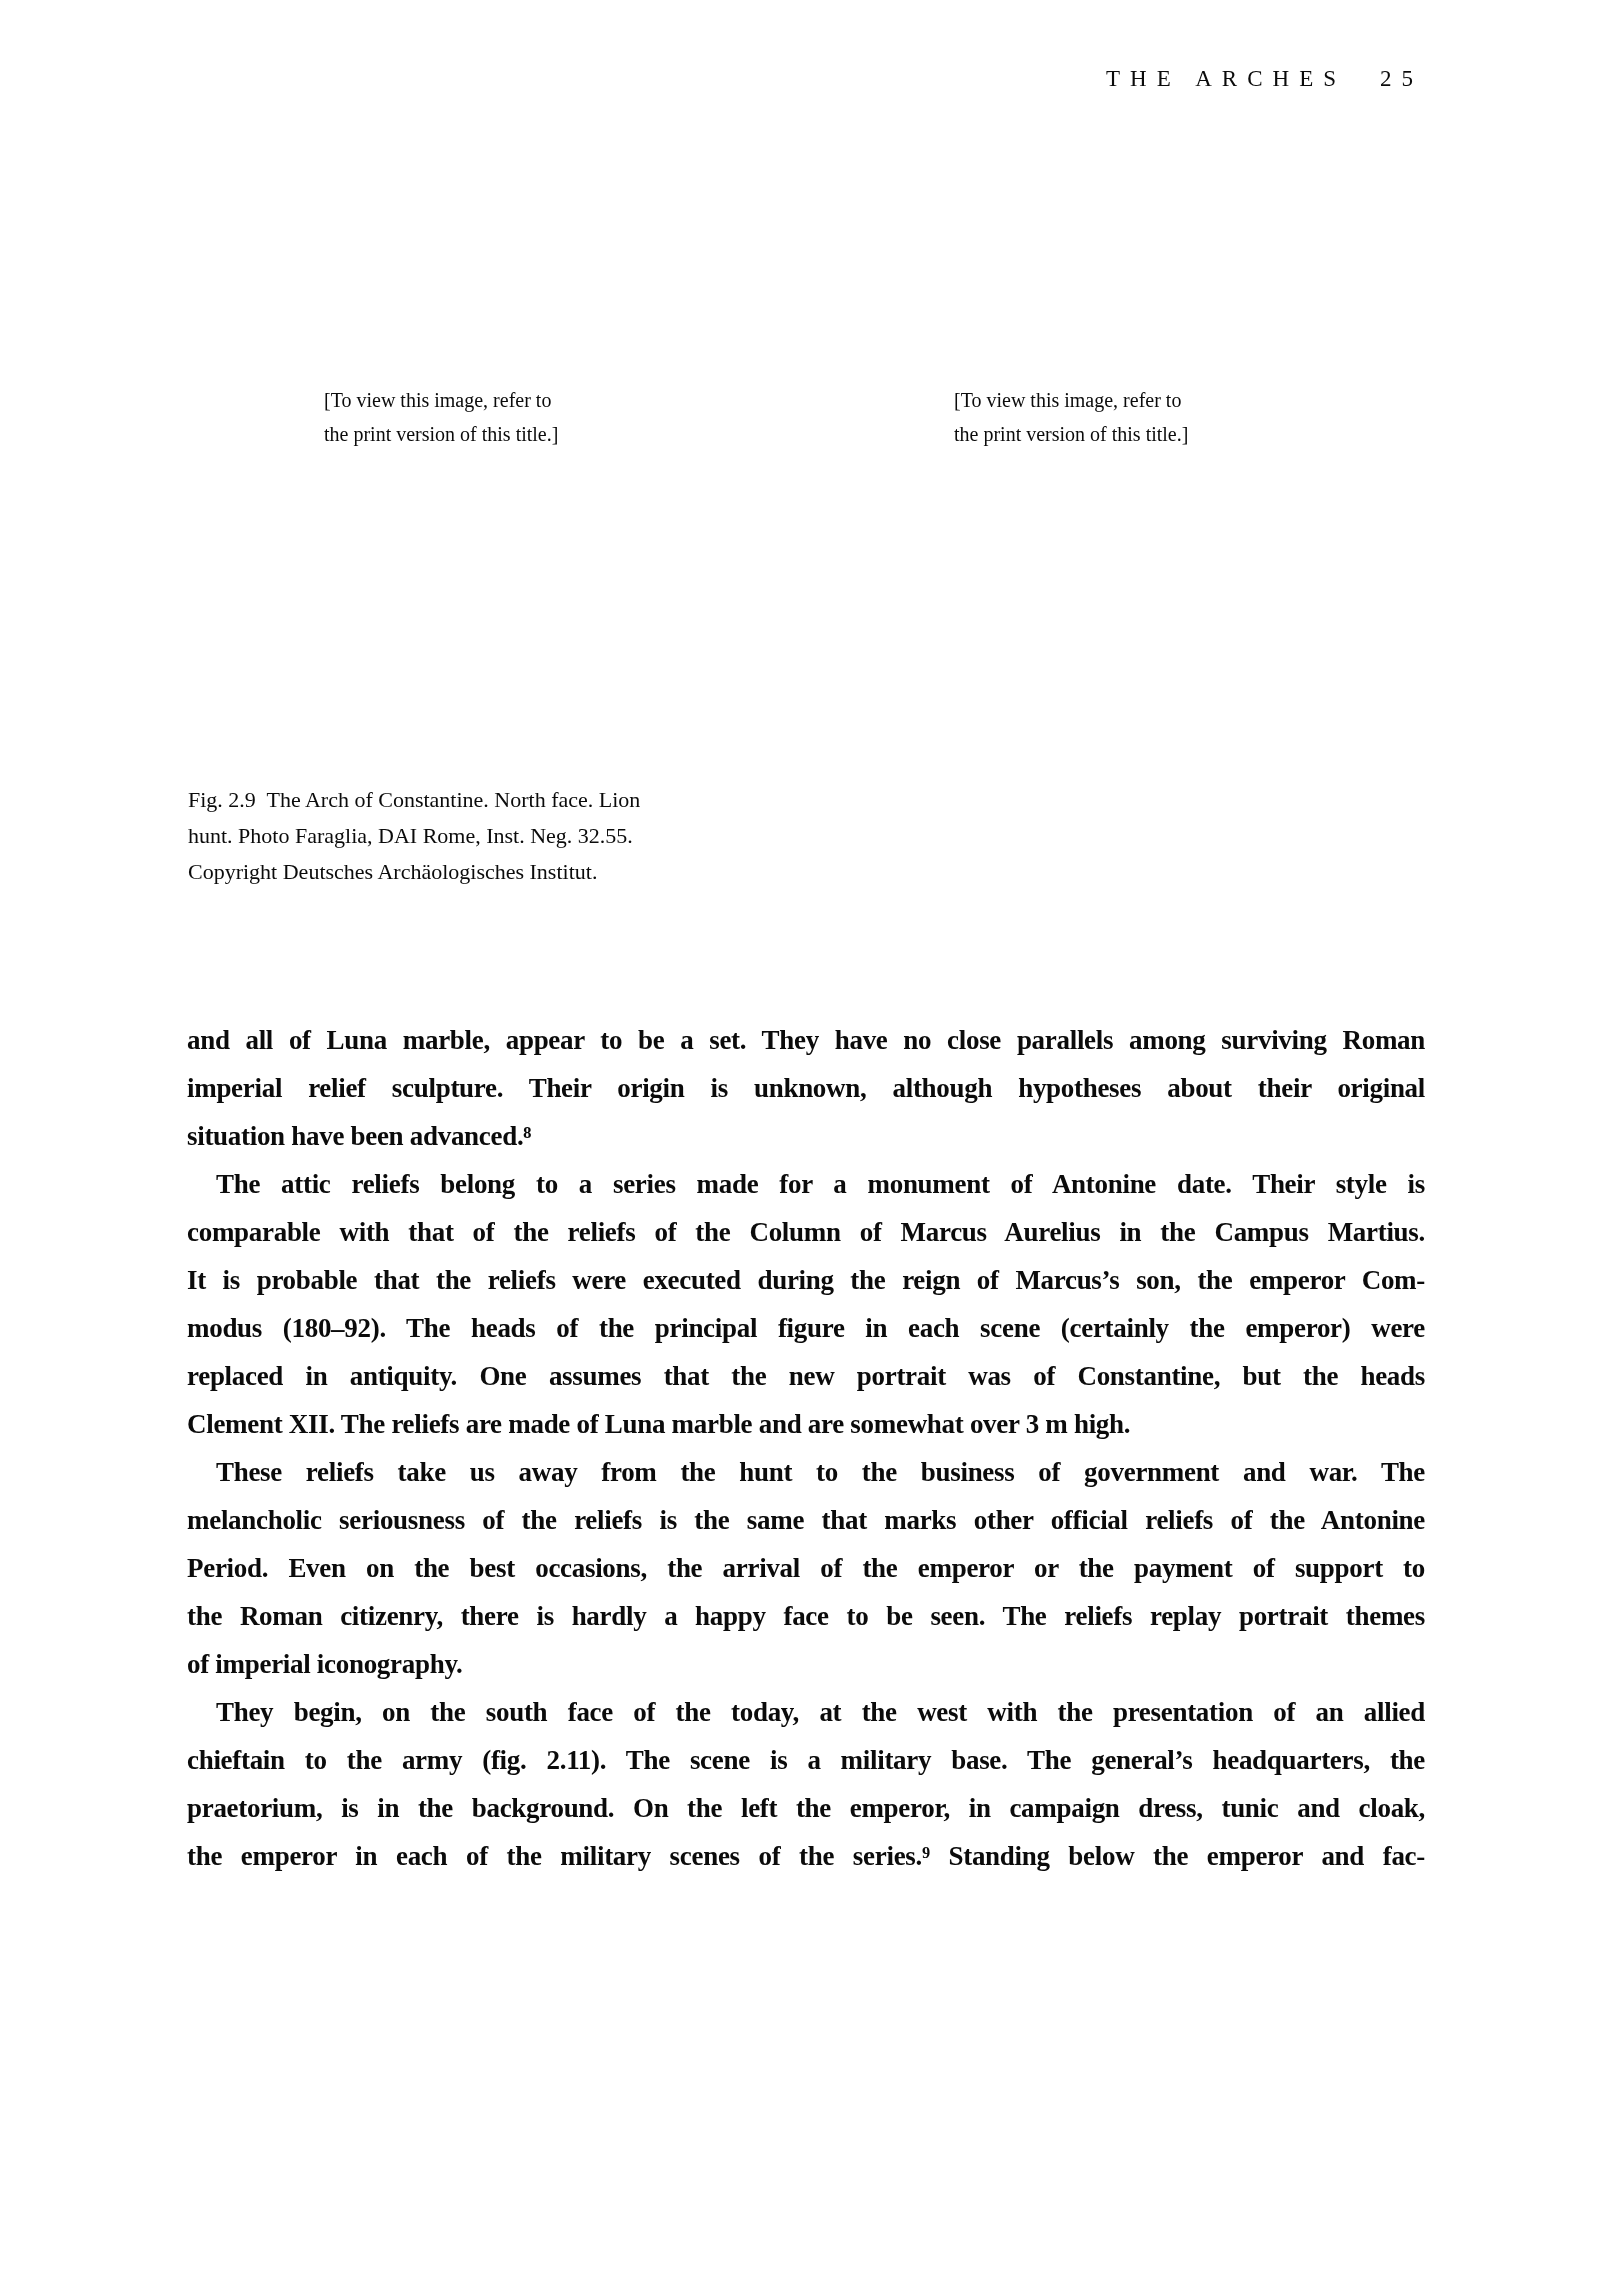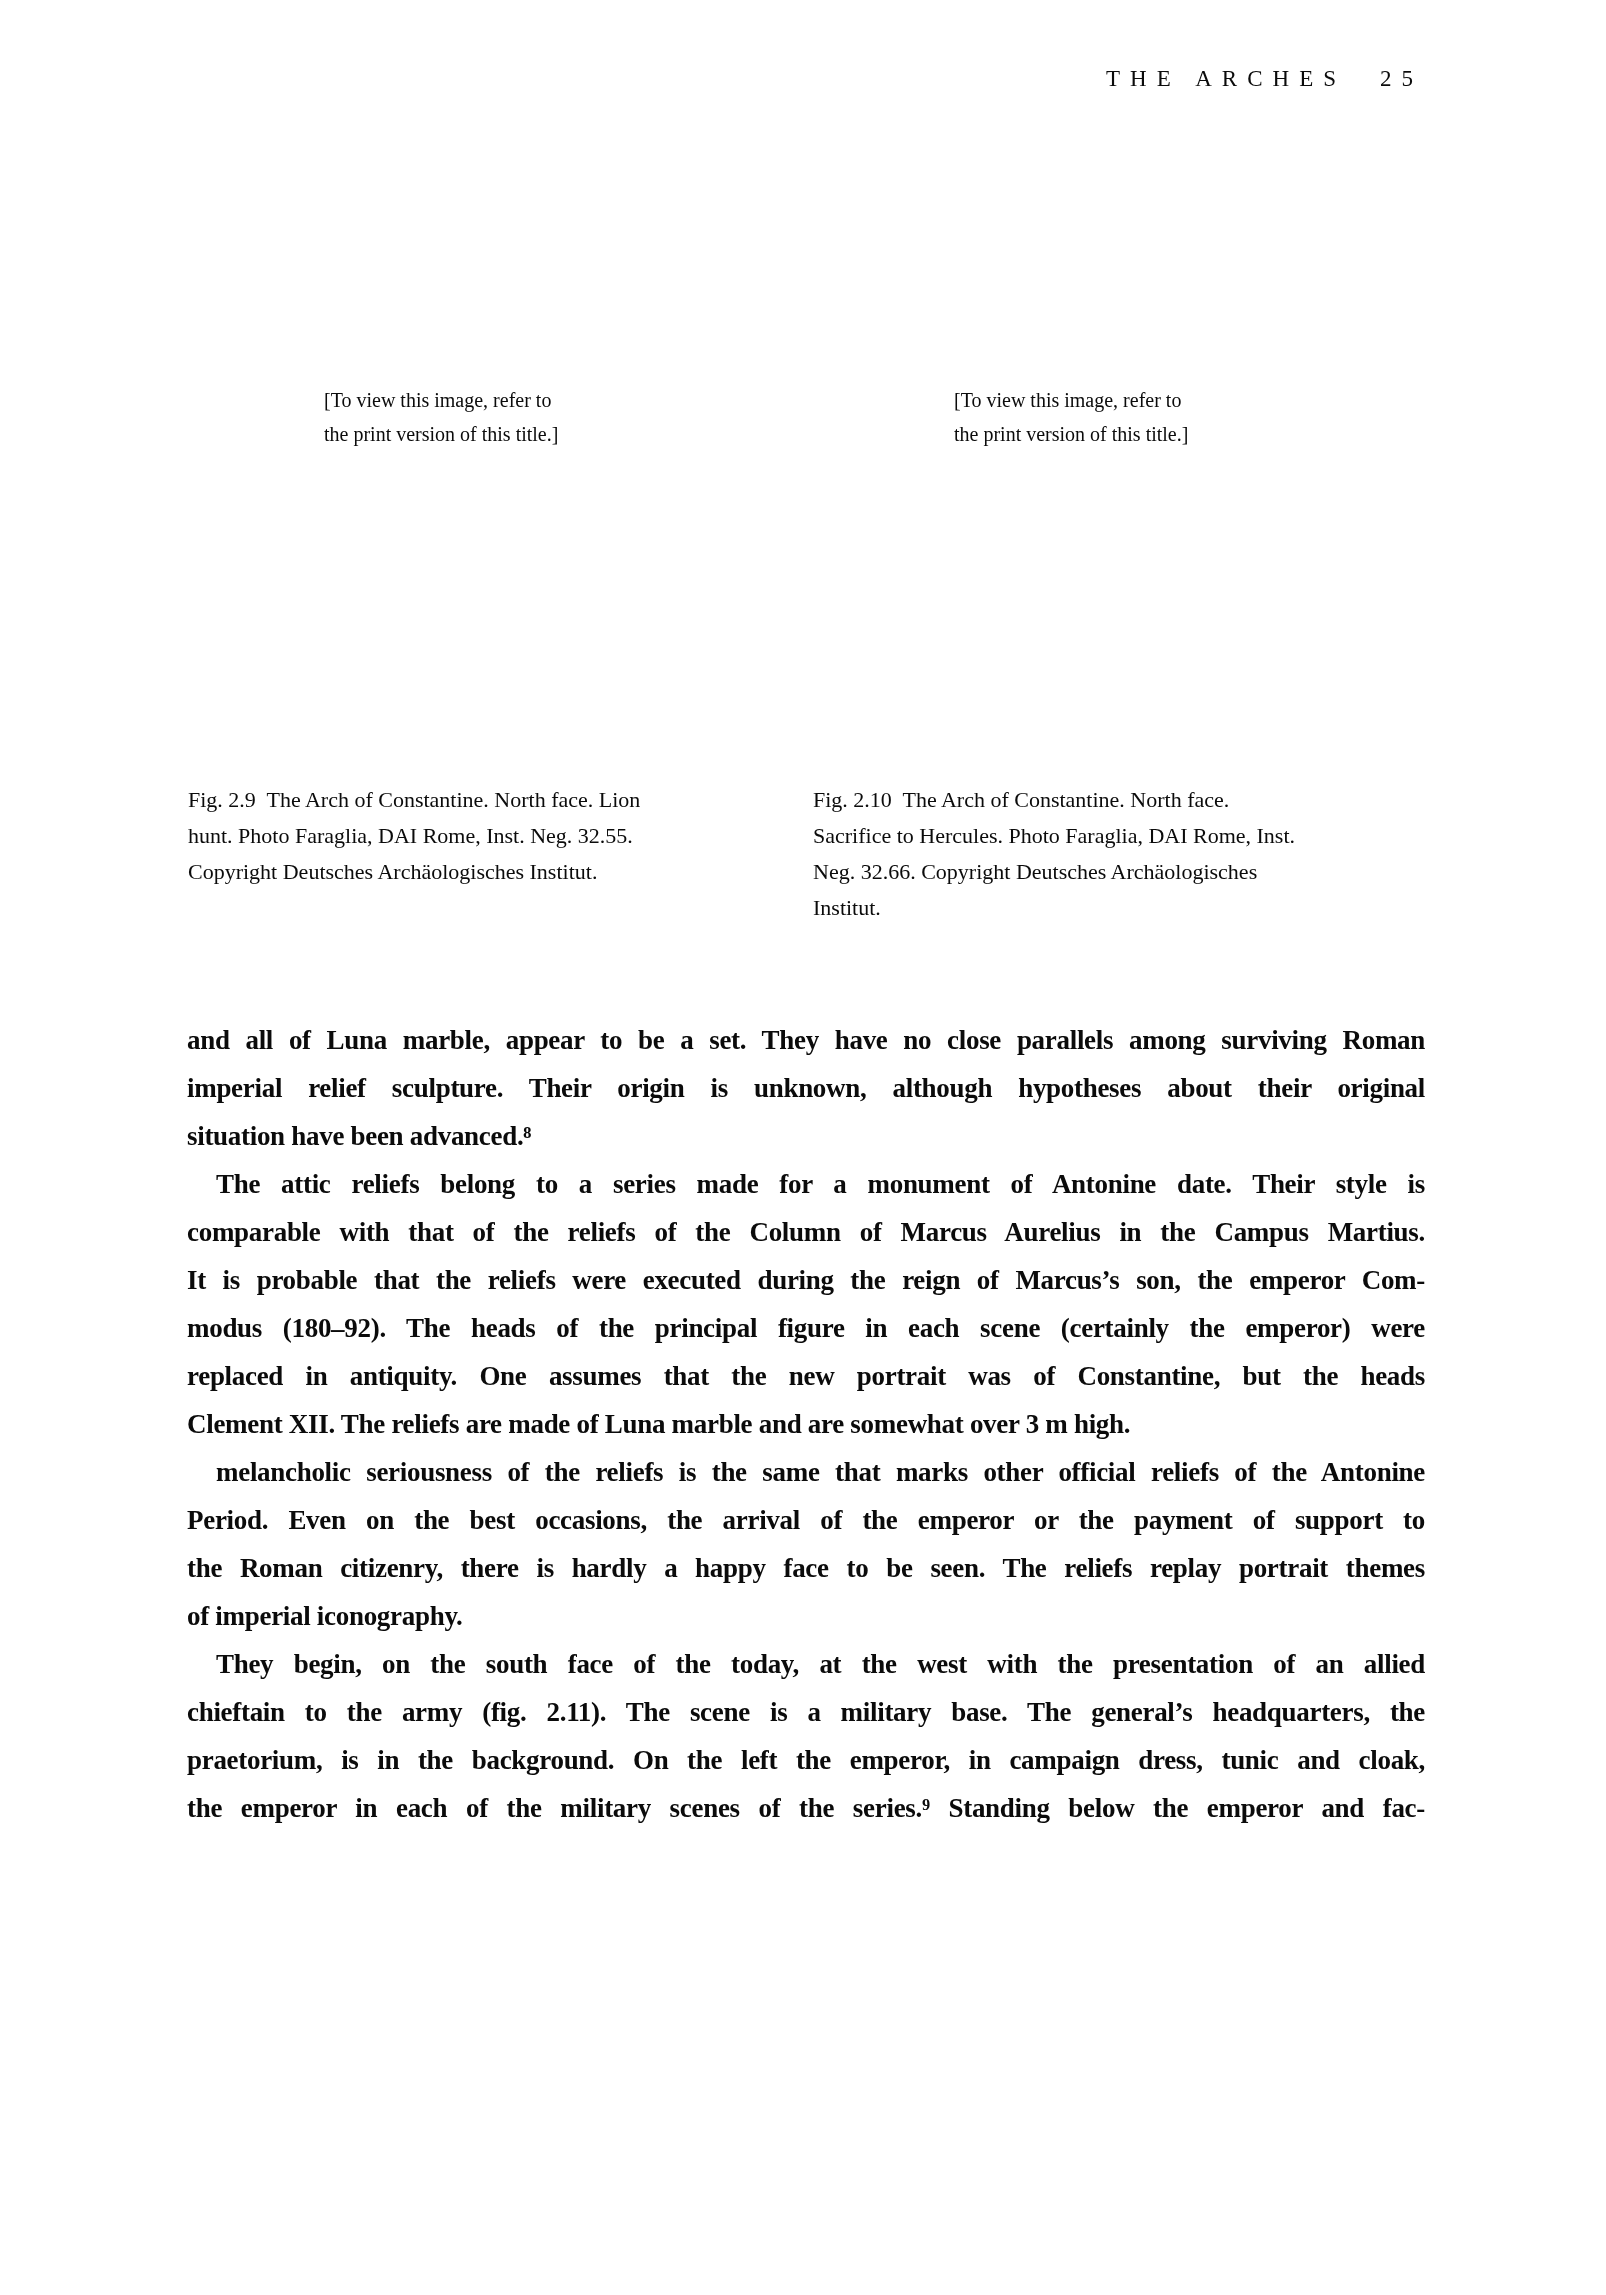--- a/index.html
+++ b/index.html
@@ -85,42 +85,37 @@
       <div class="tline">[To view this image, refer to</div>
       <div class="tline">the print version of this title.]</div>
     </div>
 
   <div class="caption" id="cap1">
       <div class="tline">Fig. 2.9  The Arch of Constantine. North face. Lion</div>
       <div class="tline">hunt. Photo Faraglia, DAI Rome, Inst. Neg. 32.55.</div>
       <div class="tline">Copyright Deutsches Archäologisches Institut.</div>
     </div>
 
-  <div class="caption" id="cap2">
-      <div class="tline">Fig. 2.10  The Arch of Constantine. North face.</div>
-      <div class="tline">Sacrifice to Hercules. Photo Faraglia, DAI Rome, Inst.</div>
-      <div class="tline">Neg. 32.66. Copyright Deutsches Archäologisches</div>
-      <div class="tline">Institut.</div>
-    </div>
 
   <div class="bodytext">
       <div class="para">
         <div class="tline">and all of Luna marble, appear to be a set. They have no close parallels among surviving Roman</div>
         <div class="tline">imperial relief sculpture. Their origin is unknown, although hypotheses about their original</div>
         <div class="tline last">situation have been advanced.⁸</div>
       </div>
       <div class="para indent">
         <div class="tline">The attic reliefs belong to a series made for a monument of Antonine date. Their style is</div>
         <div class="tline">comparable with that of the reliefs of the Column of Marcus Aurelius in the Campus Martius.</div>
         <div class="tline">It is probable that the reliefs were executed during the reign of Marcus’s son, the emperor Com-</div>
         <div class="tline">modus (180–92). The heads of the principal figure in each scene (certainly the emperor) were</div>
         <div class="tline">replaced in antiquity. One assumes that the new portrait was of Constantine, but the heads</div>
         <div class="tline last">Clement XII. The reliefs are made of Luna marble and are somewhat over 3 m high.</div>
       </div>
       <div class="para indent">
+        <div class="tline">These reliefs take us away from the hunt to the business of government and war. The</div>
         <div class="tline">melancholic seriousness of the reliefs is the same that marks other official reliefs of the Antonine</div>
         <div class="tline">Period. Even on the best occasions, the arrival of the emperor or the payment of support to</div>
         <div class="tline">the Roman citizenry, there is hardly a happy face to be seen. The reliefs replay portrait themes</div>
         <div class="tline last">of imperial iconography.</div>
       </div>
       <div class="para indent">
         <div class="tline">They begin, on the south face of the today, at the west with the presentation of an allied</div>
         <div class="tline">chieftain to the army (fig. 2.11). The scene is a military base. The general’s headquarters, the</div>
         <div class="tline">praetorium, is in the background. On the left the emperor, in campaign dress, tunic and cloak,</div>
         <div class="tline">the emperor in each of the military scenes of the series.⁹ Standing below the emperor and fac-</div>

